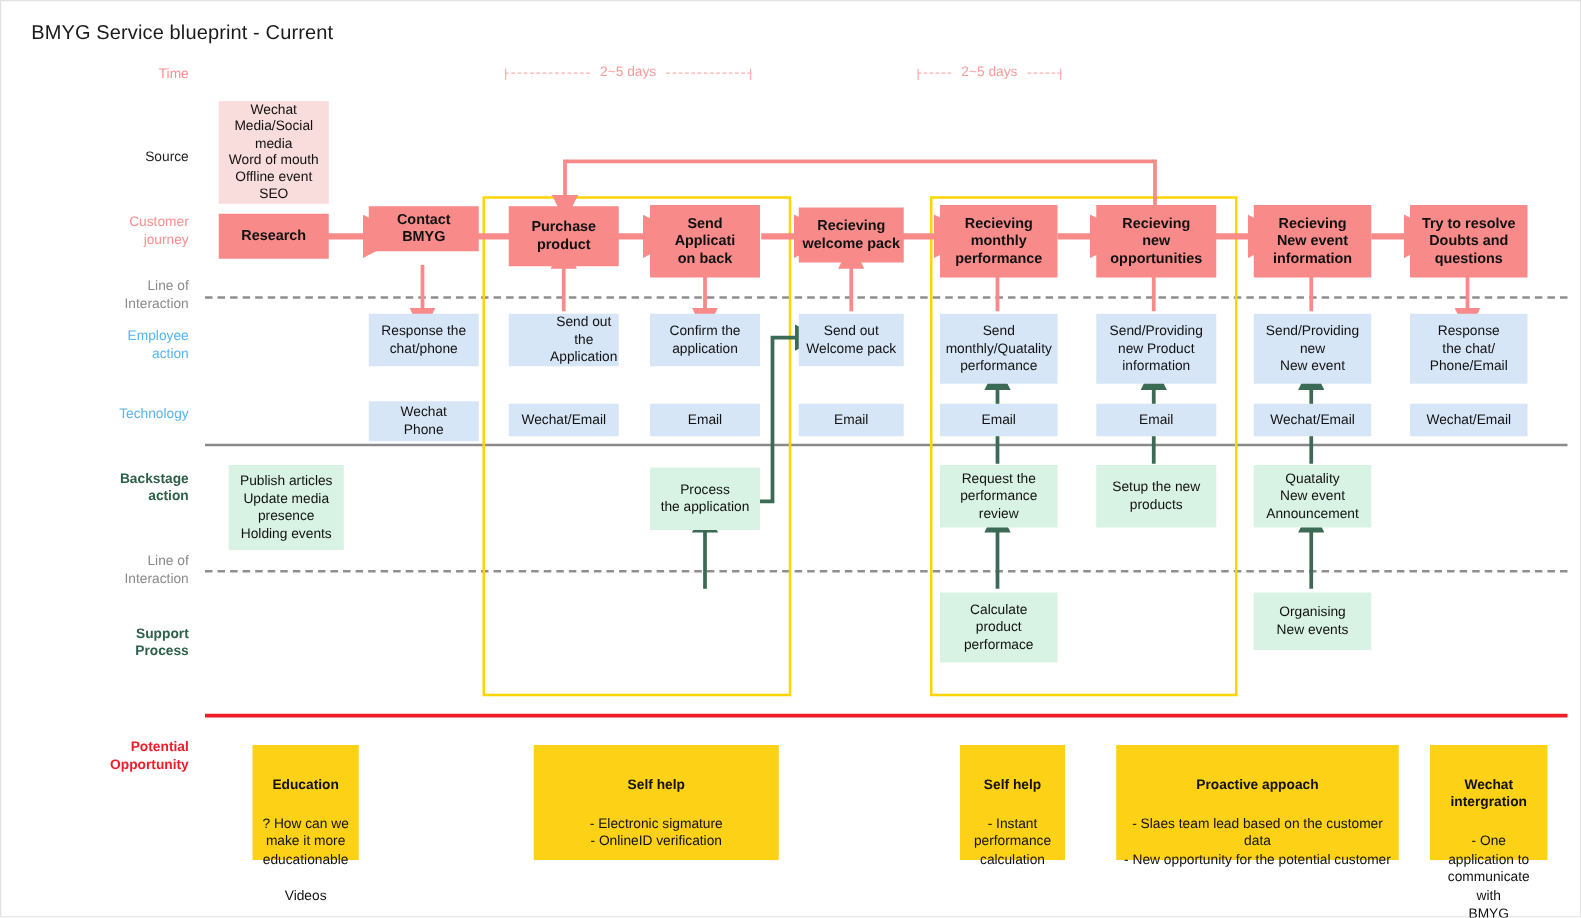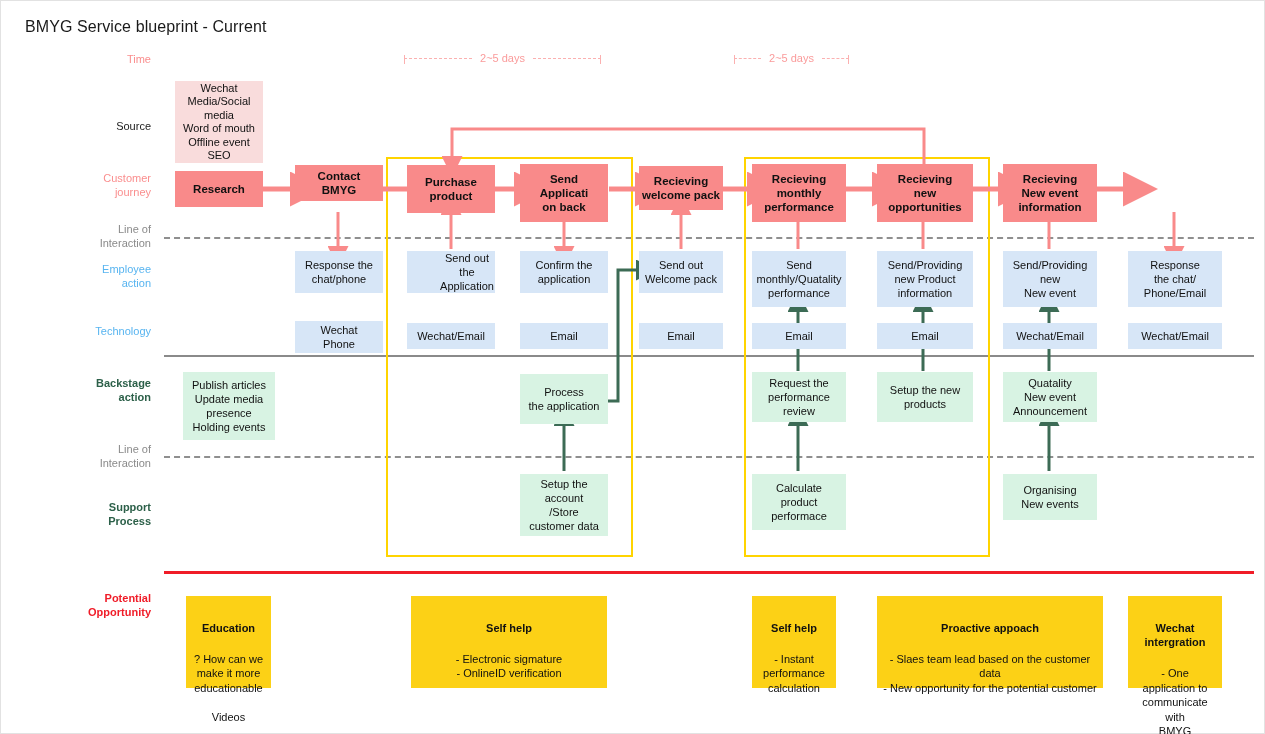--- a/index.html
+++ b/index.html
@@ -35,21 +35,21 @@
        justify-content:center;text-align:center;}
   .box span{display:block;width:100%;white-space:pre-line;}
 
   .src-box{background:#f9dcdc;color:#111;font-size:11px;line-height:13.5px;}
   .cj-box{background:#f98a8a;color:#111;font-size:11.5px;line-height:14px;font-weight:bold;}
   .emp-box{background:#d7e6f7;color:#111;font-size:11px;line-height:14px;justify-content:flex-end;}
   .tech-box{background:#d7e6f7;color:#111;font-size:11px;line-height:14px;}
   .back-box{background:#d8f3e3;color:#111;font-size:11px;line-height:14px;}
   .sup-box{background:#d8f3e3;color:#111;font-size:11px;line-height:14px;}
   .po-box{background:#fcd116;color:#111;font-size:11px;line-height:14.5px;
-          padding:10px 6px 0 6px;align-items:flex-start;}
+          padding:10px 6px 0 6px;align-items:flex-start;margin-left:16px;}
   .po-box .po-title{font-weight:bold;display:block;margin-bottom:2px;}
 
   
   .dashline{border-top:2px dashed #8f8f8f;height:0;}
   .solidline{border-top:2px solid #8a8a8a;height:0;}
   .redline{border-top:3px solid #f01c28;height:0;}
   .ybox{border:2px solid #ffd400;background:transparent;}
 
   
   .timemark{height:12px;display:flex;align-items:center;color:#fa9b9b;font-size:11px;}
@@ -190,20 +190,25 @@
   <div class="box cj-box" style="left:876px;top:163px;width:96px;height:58px;">
       <span>Recieving
 new
 opportunities</span>
     </div>
   <div class="box cj-box" style="left:1002px;top:163px;width:94px;height:58px;">
       <span>Recieving
 New event
 information</span>
     </div>
+  <div class="box cj-box" style="left:1127px;top:163px;width:94px;height:58px;">
+      <span>Try to resolve
+Doubts and
+questions</span>
+    </div>
 
   <div class="box emp-box" style="left:294px;top:250px;width:88px;height:42px;">
       <span>Response the
 chat/phone</span>
     </div>
   <div class="box emp-box" style="left:406px;top:250px;width:88px;height:42px;padding-left:32px;">
       <span>Send out the
 Application</span>
     </div>
   <div class="box emp-box" style="left:519px;top:250px;width:88px;height:42px;">
@@ -279,26 +284,20 @@
   <div class="box back-box" style="left:876px;top:371px;width:96px;height:50px;">
       <span>Setup the new
 products</span>
     </div>
   <div class="box back-box" style="left:1002px;top:371px;width:94px;height:50px;">
       <span>Quatality
 New event
 Announcement</span>
     </div>
 
-  <div class="box sup-box" style="left:519px;top:473px;width:88px;height:62px;">
-      <span>Setup the
-account
-/Store
-customer data</span>
-    </div>
   <div class="box sup-box" style="left:751px;top:473px;width:94px;height:56px;">
       <span>Calculate
 product
 performace</span>
     </div>
   <div class="box sup-box" style="left:1002px;top:473px;width:94px;height:46px;">
       <span>Organising
 New events</span>
     </div>
 

